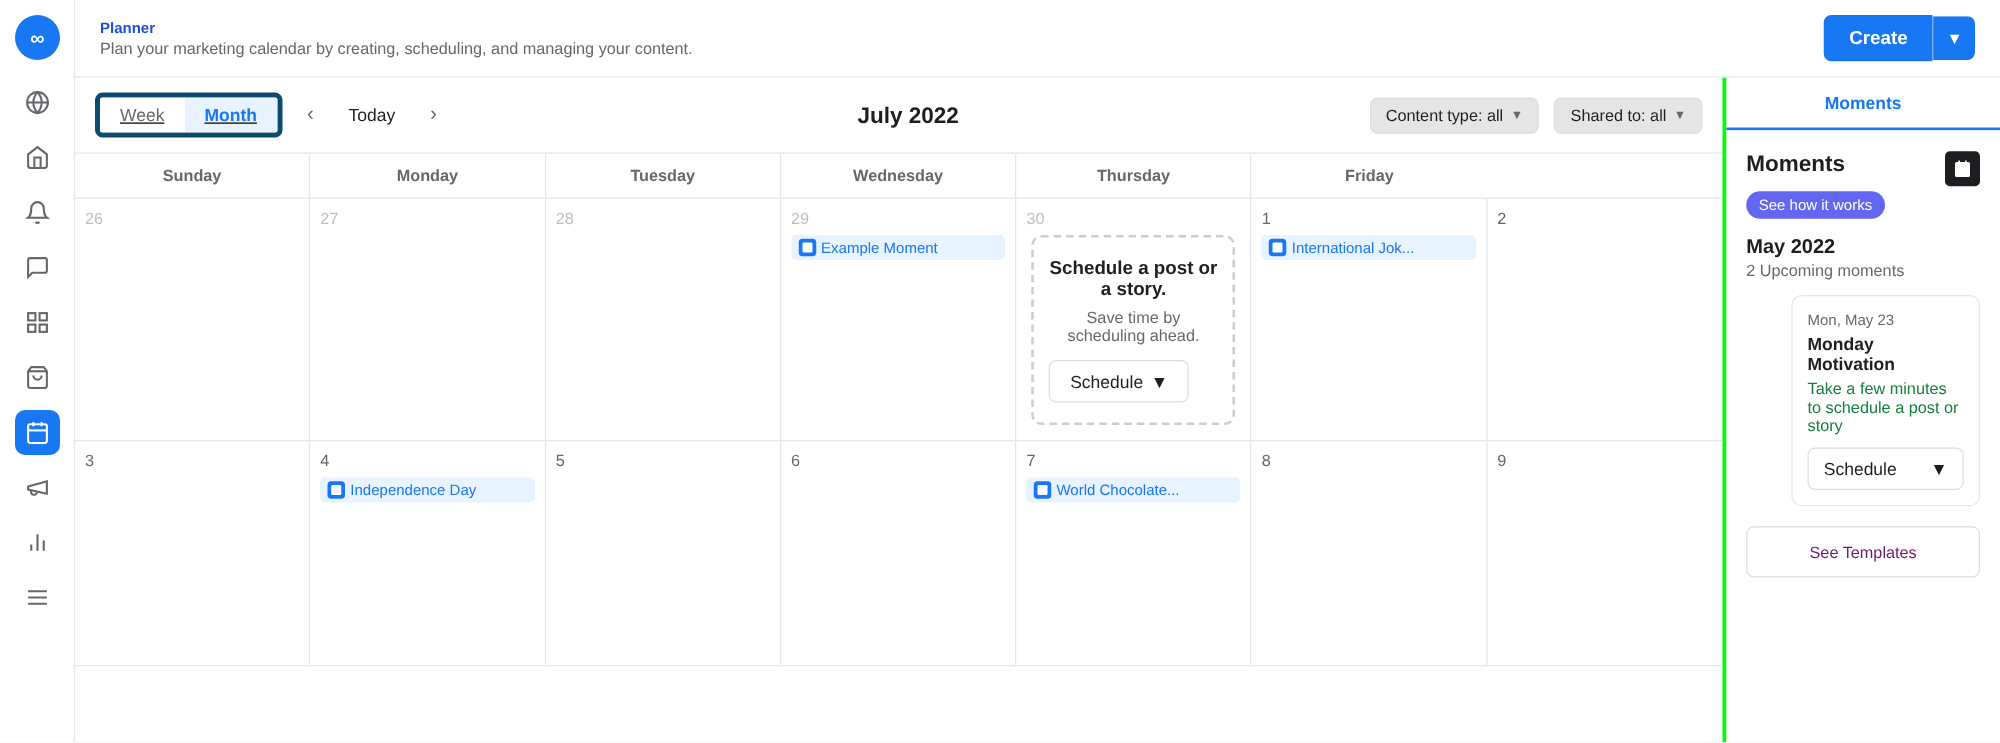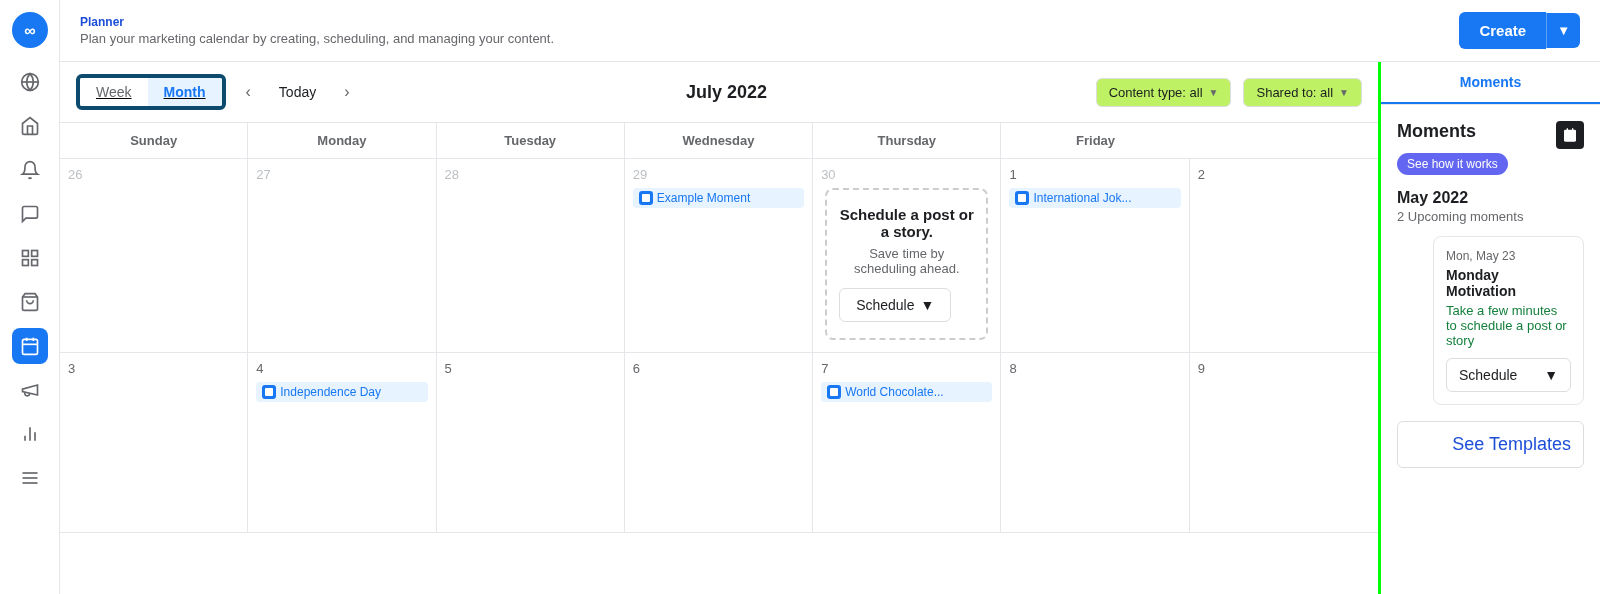--- a/index.html
+++ b/index.html
@@ -30,21 +30,21 @@
     .calendar-panel { flex: 1; background: #fff; display: flex; flex-direction: column; overflow: hidden; }
 
     
     .toolbar { padding: 12px 16px; display: flex; align-items: center; gap: 12px; border-bottom: 1px solid #e4e6ea; }
     .view-toggle { display: flex; border: 4px solid #0c4a6e; border-radius: 6px; overflow: hidden; text-decoration: underline; }
     .view-btn { padding: 6px 16px; font-size: 14px; cursor: pointer; background: #fff; border: none; color: #65676b; }
     .view-btn.active { background: #e7f3ff; color: #1877f2; font-weight: 600; }
     .nav-arrow { background: none; border: none; font-size: 16px; cursor: pointer; color: #65676b; padding: 4px 8px; }
     .today-btn { background: none; border: none; font-size: 14px; cursor: pointer; color: #1c1e21; font-weight: 500; padding: 4px 8px; }
     .calendar-title { flex: 1; text-align: center; font-size: 18px; font-weight: 700; color: #1c1e21; }
-    .filter-btn { display: flex; align-items: center; gap: 6px; border: 1px solid #ddd; border-radius: 6px; padding: 6px 12px; font-size: 13px; cursor: pointer; background: #bef264; color: #1c1e21; }
+    .filter-btn { display: flex; align-items: center; gap: 6px; border: 1px solid #ddd; border-radius: 6px; padding: 6px 12px; font-size: 13px; cursor: pointer; background: #e5e5e5; color: #1c1e21; }
     .filter-arrow { font-size: 10px; color: #65676b; }
 
     
     .calendar-grid { flex: 1; overflow: auto; }
     .day-headers { display: grid; grid-template-columns: repeat(7, 1fr); border-bottom: 1px solid #e4e6ea; }
     .day-header { padding: 10px; text-align: center; font-size: 13px; font-weight: 600; color: #65676b; border-right: 1px solid #e4e6ea; }
     .day-header:last-child { border-right: none; }
     .calendar-week { display: grid; grid-template-columns: repeat(7, 1fr); border-bottom: 1px solid #e4e6ea; min-height: 180px; }
     .calendar-cell { border-right: 1px solid #e4e6ea; padding: 8px; font-size: 13px; color: #65676b; position: relative; }
     .calendar-cell:last-child { border-right: none; }
@@ -74,21 +74,21 @@
     .see-how-btn { background: #6366f1; color: #fff; border: none; border-radius: 12px; padding: 4px 10px; font-size: 12px; cursor: pointer; margin-bottom: 14px; font-weight: 500; }
     .moments-month { font-size: 16px; font-weight: 700; color: #1c1e21; margin-bottom: 2px; }
     .moments-count { font-size: 13px; color: #65676b; margin-bottom: 12px; }
 
     .moment-card { border: 1px solid #e4e6ea; border-radius: 8px; padding: 12px; margin-bottom: 8px; margin-left: 36px; }
     .moment-date { font-size: 12px; color: #65676b; margin-bottom: 4px; }
     .moment-title { font-size: 14px; font-weight: 700; color: #1c1e21; margin-bottom: 4px; }
     .moment-desc { font-size: 13px; color: #15803d; margin-bottom: 10px; }
     .moment-schedule-btn { display: flex; align-items: center; justify-content: space-between; border: 1px solid #ddd; border-radius: 6px; padding: 8px 12px; font-size: 14px; cursor: pointer; background: #fff; color: #1c1e21; width: 100%; }
 
-    .see-templates-btn { width: 100%; padding: 12px; border: 1px solid #ddd; border-radius: 6px; background: #fff; font-size: 18px; cursor: pointer; color: #1d4ed8; font-weight: 500; margin-top: 8px; text-align: right; }
+    .see-templates-btn { width: 100%; padding: 12px; border: 1px solid #ddd; border-radius: 6px; background: #fff; font-size: 13px; cursor: pointer; color: #701a75; font-weight: 500; margin-top: 8px; }
 
     .moments-icon-box { width: 28px; height: 28px; background: #1c1e21; border-radius: 4px; display: flex; align-items: center; justify-content: center; float: right; }
     .moments-icon-box svg { width: 16px; height: 16px; fill: #fff; }
   </style>
 </head>
 <body>
 
 <div class="sidebar">
   <div class="sidebar-logo">
     <svg width="36" height="36" viewBox="0 0 36 36" fill="none">

